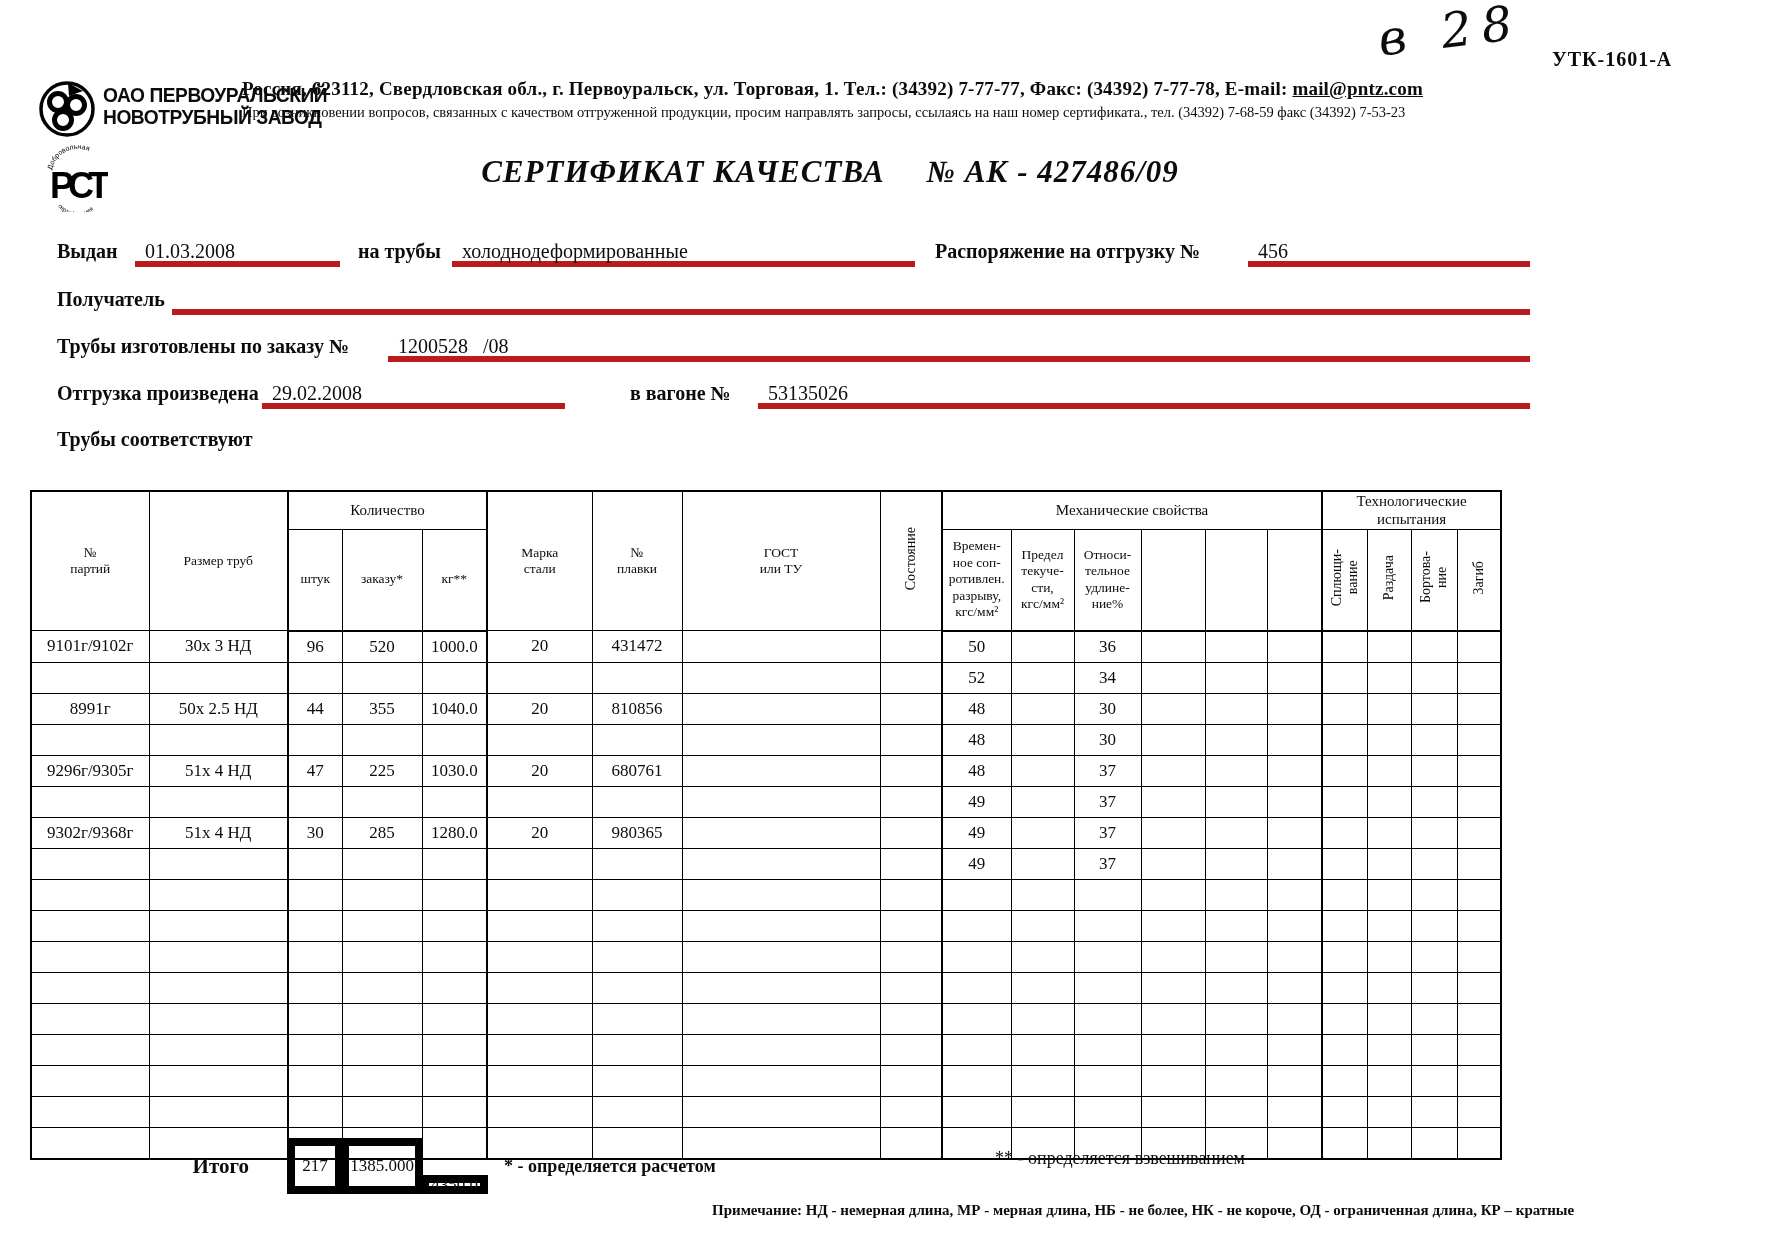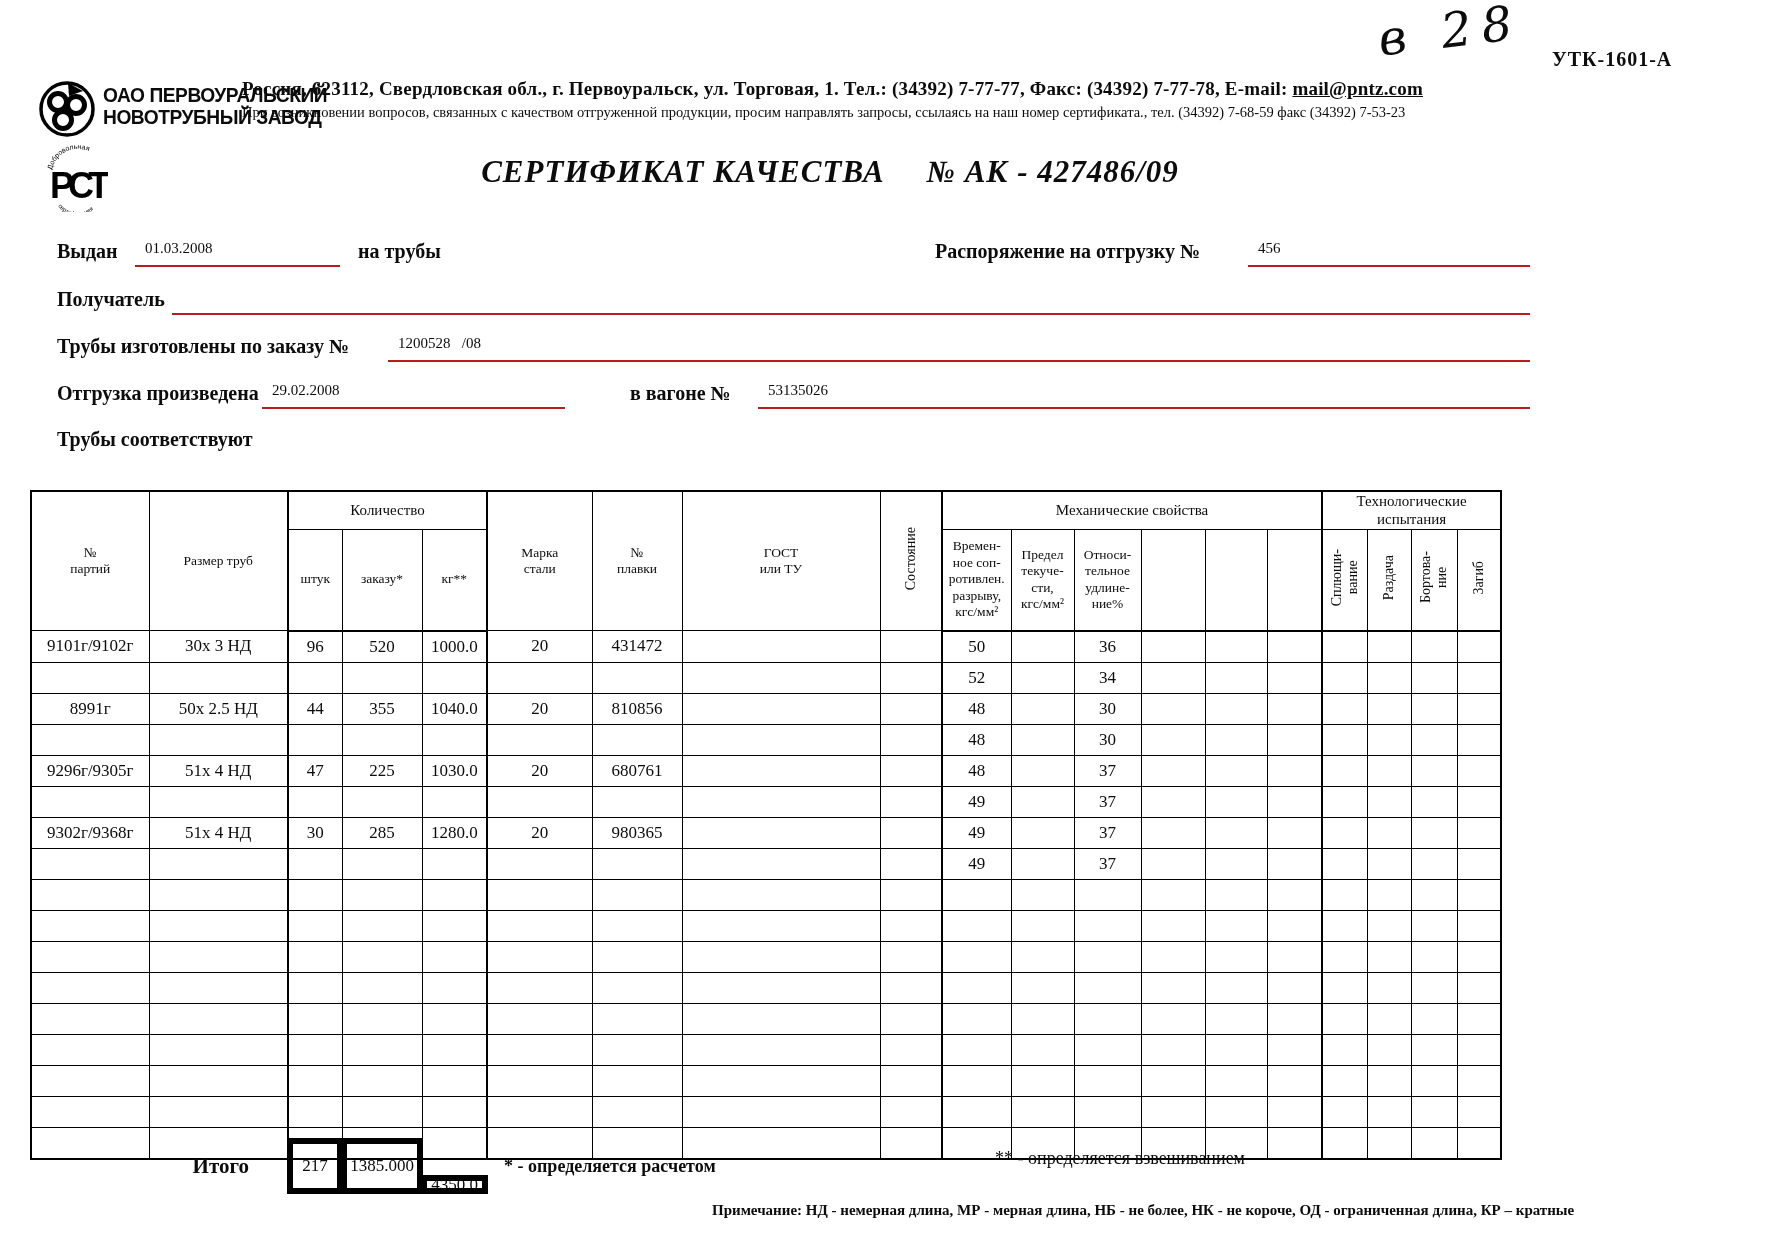--- a/index.html
+++ b/index.html
@@ -20,21 +20,21 @@
   .form-code{position:absolute;left:1552px;top:48px;font-weight:bold;font-size:20px;letter-spacing:1px;}
   .rst{position:absolute;left:46px;top:142px;}
 
   
   .title{position:absolute;left:0;top:154px;width:1660px;text-align:center;
          font-weight:bold;font-style:italic;font-size:31px;letter-spacing:1px;white-space:nowrap;}
   .title .num{margin-left:42px;}
 
   
   .lbl{position:absolute;font-weight:bold;font-size:20px;white-space:nowrap;}
-  .val{position:absolute;font-size:15px;border-bottom:2px solid #b91c1c;height:27px;
+  .val{position:absolute;font-size:20px;border-bottom:6px solid #b91c1c;height:27px;
        padding-left:10px;white-space:pre;box-sizing:border-box;}
 
   
   .cert-table{position:absolute;left:30px;top:490px;border-collapse:collapse;table-layout:fixed;
               width:1470px;border:2px solid #000;}
   .cert-table th,.cert-table td{border:1px solid #000;padding:0 2px;text-align:center;
               vertical-align:middle;overflow:hidden;}
   .cert-table th{font-weight:normal;font-size:13.5px;line-height:1.22;}
   .cert-table .grp{font-size:15px;}
   .h-top th{height:34px;}
@@ -48,21 +48,21 @@
   .cert-table tbody td:nth-child(3),
   .cert-table tbody td:nth-child(6),
   .cert-table tbody td:nth-child(10),
   .cert-table tbody td:nth-child(16){border-left-width:2px;}
   .cert-table tbody tr:last-child td{border-bottom:2px solid #000;}
 
   
   .totals{position:absolute;left:30px;top:1138px;display:flex;align-items:stretch;height:56px;}
   .totals .t-label{width:257px;text-align:center;padding-right:38px;box-sizing:border-box;
                    font-weight:bold;font-size:21px;display:flex;align-items:center;justify-content:flex-end;}
-  .t-box{border:6px solid #000000;display:flex;align-items:center;justify-content:center;
+  .t-box{border:8px solid #000000;display:flex;align-items:center;justify-content:center;
          font-size:17px;box-sizing:border-box;}
   .t-box + .t-box{margin-left:-2px;}
   .t-pieces{width:56px;} .t-meters{width:82px;} .t-kg{width:67px;margin-top:37px;}
   .note-star{margin-left:16px;display:flex;align-items:center;font-weight:bold;font-size:18px;}
   .note-2star{position:absolute;left:995px;top:1148px;font-weight:normal;font-size:18px;}
   .note-legend{position:absolute;left:712px;top:1202px;font-weight:bold;font-size:15px;white-space:nowrap;}
 </style>
 </head>
 <body>
 
@@ -100,20 +100,21 @@
     </svg>
   </div>
 
   <div class="title">
     <span>СЕРТИФИКАТ КАЧЕСТВА</span><span class="num">№  АК - 427486/09</span>
   </div>
 
   <span class="lbl" style="left:57px;top:240px">Выдан</span>
   <span class="val" style="left:135px;top:240px;width:205px">01.03.2008</span>
   <span class="lbl" style="left:358px;top:240px">на трубы</span>
+  <span class="val" style="left:452px;top:240px;width:463px">холоднодеформированные</span>
   <span class="lbl" style="left:935px;top:240px">Распоряжение на отгрузку №</span>
   <span class="val" style="left:1248px;top:240px;width:282px">456</span>
 
   <span class="lbl" style="left:57px;top:288px">Получатель</span>
   <span class="val" style="left:172px;top:288px;width:1358px"></span>
 
   <span class="lbl" style="left:57px;top:335px">Трубы изготовлены по заказу №</span>
   <span class="val" style="left:388px;top:335px;width:1142px">1200528   /08</span>
 
   <span class="lbl" style="left:57px;top:382px">Отгрузка произведена</span>

